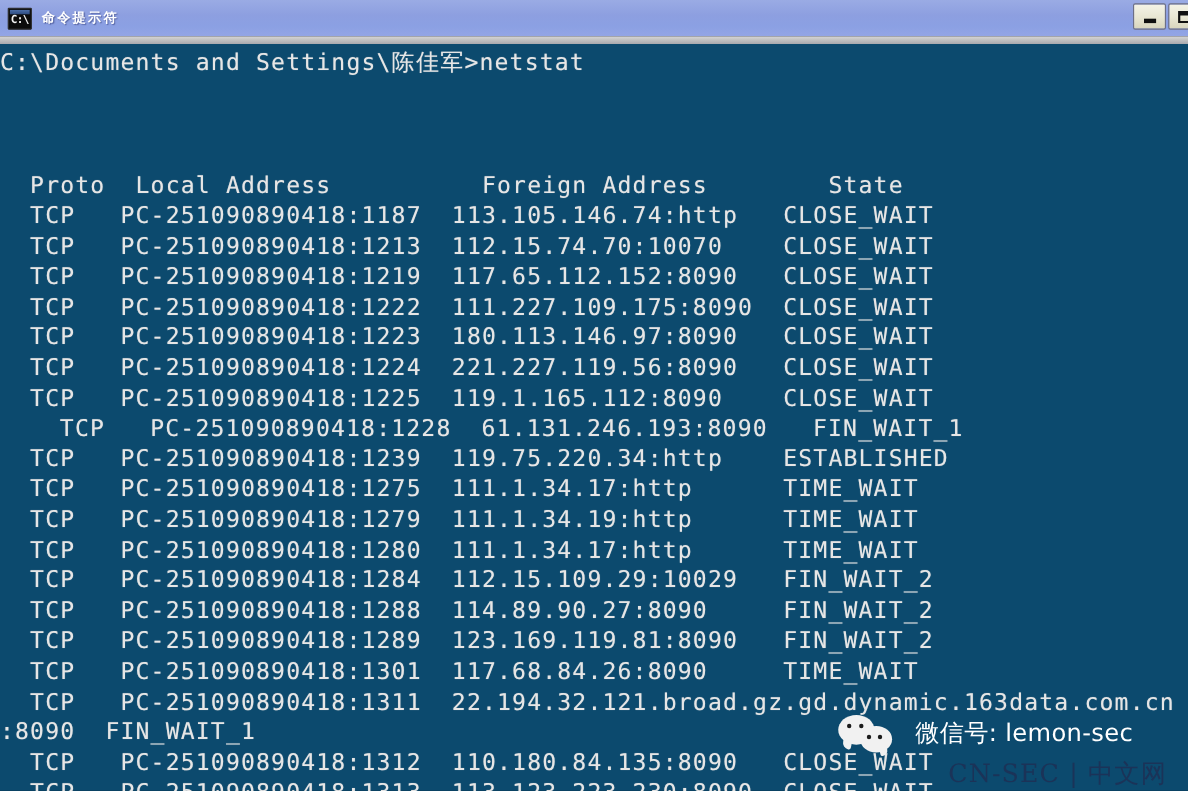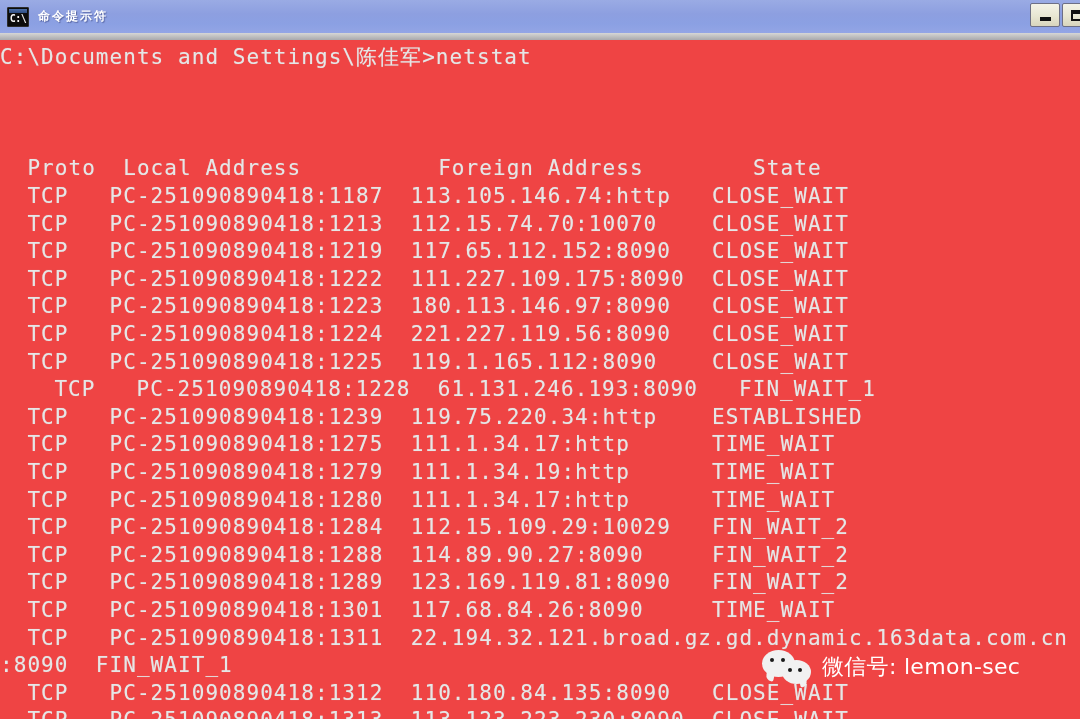--- a/index.html
+++ b/index.html
@@ -80,21 +80,21 @@
   .tb-underline {
     position: absolute; left: 0; top: 33px;
     width: 1080px; height: 7px;
     background: linear-gradient(to bottom,#d6d6d6 0%,#c2c2c2 45%,#a9a9ae 100%);
   }
 
   
   .console {
     position: absolute; left: 0; top: 40px;
     width: 1080px; height: 679px;
-    background: #ef4444;
+    background: #0c4a6e;
     overflow: hidden;
   }
   .con-line {
     position: absolute;
     left: 0;
     white-space: pre;
     color: #e6e6e6;
     font-family: "DejaVu Sans Mono", monospace;
     font-size: 21px;
     line-height: 22px;
@@ -134,21 +134,21 @@
   .dot { position: absolute; width: 4px; height: 4px; background:#1b1b1b; border-radius:50%; }
   .d1 { left: 8px;  top: 8px; }
   .d2 { left: 19px; top: 8px; }
   .d3 { left: 26px; top: 18px; }
   .d4 { left: 36px; top: 18px; }
   .wm-wechat .wm-text {
     font-family: "DejaVu Sans", sans-serif;
     font-size: 22px;
     color: #ffffff;
     white-space: nowrap;
-    margin-left: 4px;
+    margin-left: 14px;
     letter-spacing: .3px;
   }
   .wm-cnsec {
     position: absolute;
     left: 862px; top: 688px;
     font-family: "DejaVu Serif", serif;
     font-size: 23px;
     color: #1b3358;
     white-space: nowrap;
     letter-spacing: 1px;
@@ -208,14 +208,15 @@
       <div class="bubble big"></div>
       <div class="bubble small"></div>
       <div class="dot d1"></div>
         <div class="dot d2"></div>
       <div class="dot d3"></div>
         <div class="dot d4"></div>
     </div>
     <div class="wm-text">微信号: lemon-sec</div>
   </div>
 
+  <div class="wm-cnsec">CN-SEC | 中文网</div>
 
 </div>
 
 </body></html>

